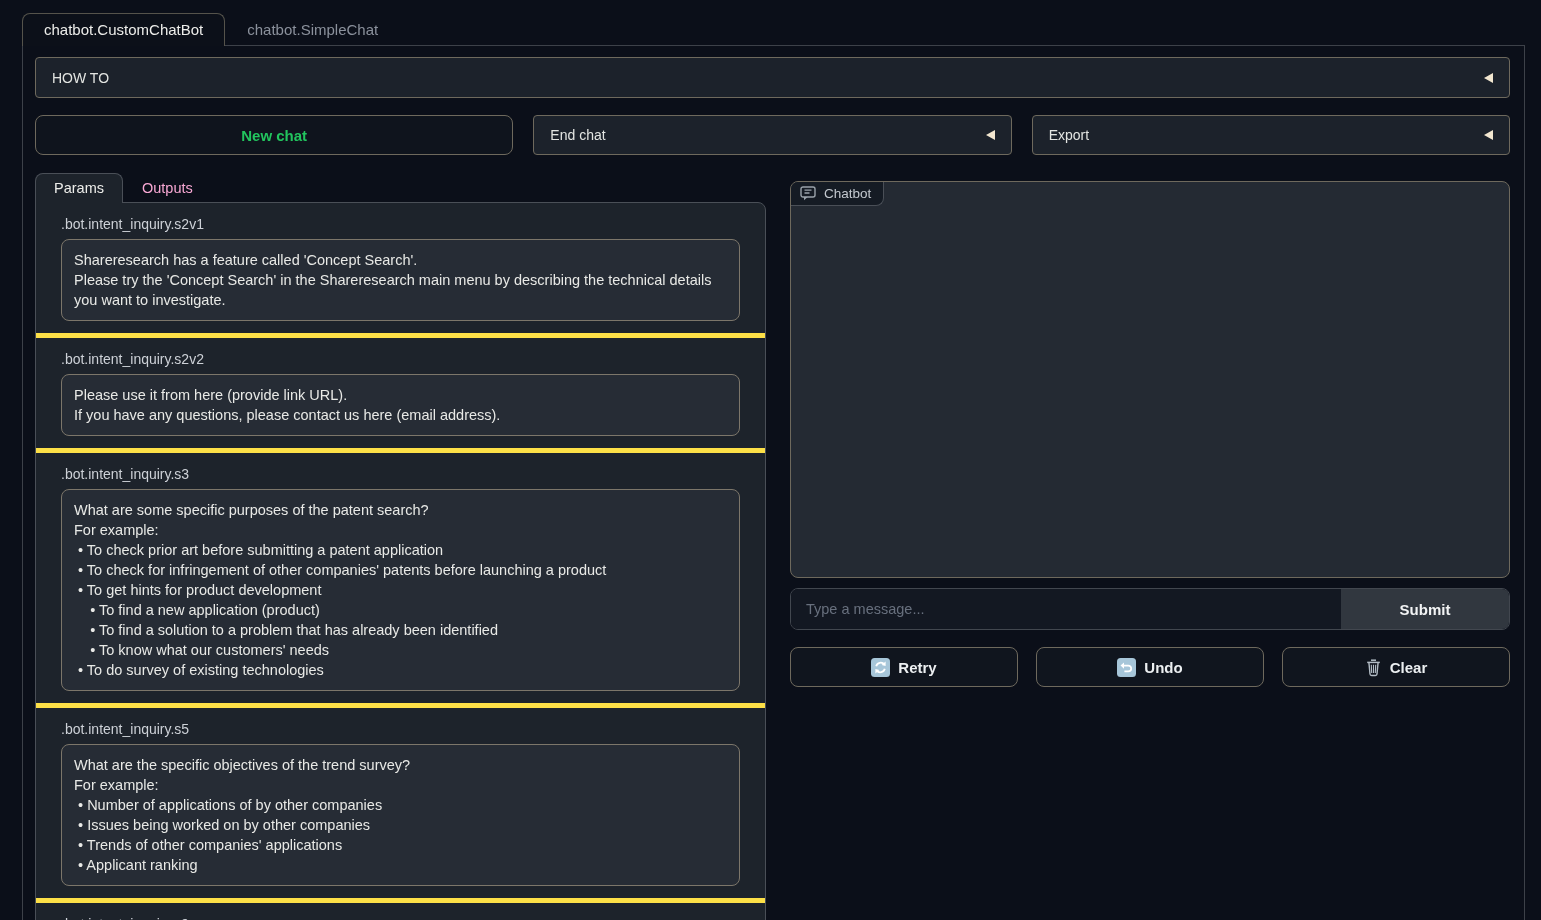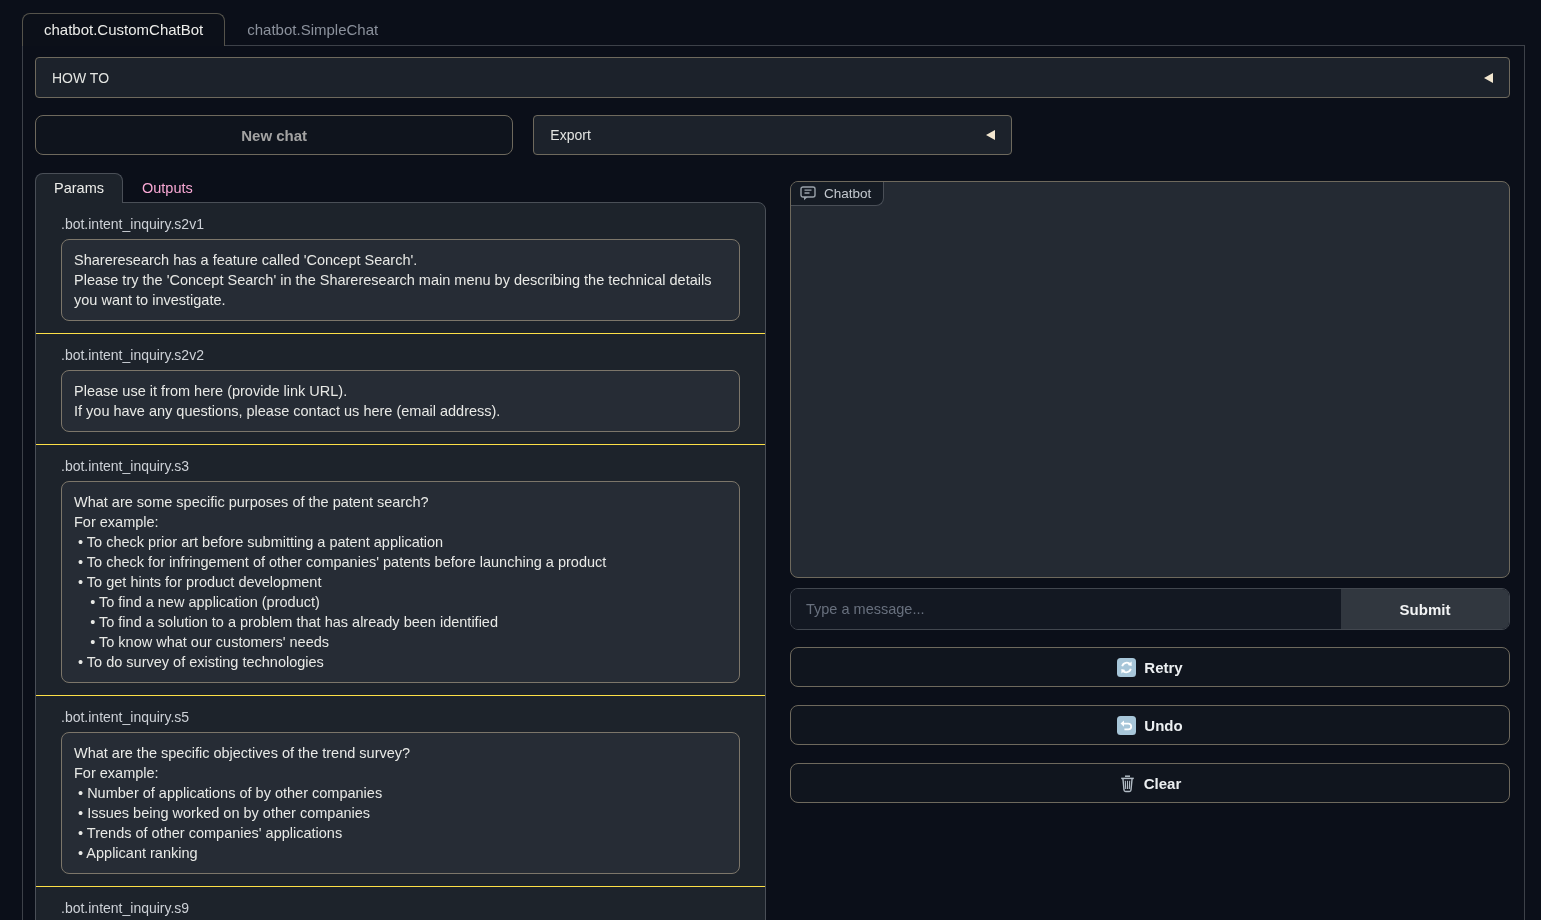--- a/index.html
+++ b/index.html
@@ -34,41 +34,41 @@
   .accordion .acc-label { font-size:14px; color:#e3e5e2; }
   .arrow-left {
     margin-left:auto; width:0; height:0;
     border-top:5px solid transparent; border-bottom:5px solid transparent;
     border-right:9px solid #f2e7d0;
   }
   .row2 { display:grid; grid-template-columns:1fr 1fr 1fr; gap:20px; margin-top:17px; }
   .btn-newchat {
     height:40px; background:#0f141d; border:1px solid #6e695d; border-radius:8px;
     display:flex; align-items:center; justify-content:center;
-    font-weight:bold; font-size:15px; color:#a3a3a3; cursor:pointer;
+    font-weight:bold; font-size:15px; color:#22c55e; cursor:pointer;
   }
   .row2 .accordion { height:40px; }
   
   .main { display:grid; grid-template-columns:731px 1fr; gap:24px; margin-top:18px; }
   
   .subtabbar { display:flex; position:relative; z-index:2; }
   .subtab {
     height:30px; line-height:29px; padding:0 18px; font-size:14.5px;
     color:#f9a8d4; cursor:pointer; border:1px solid transparent; border-bottom:none;
     margin-bottom:-1px; 
   }
   .subtab.active {
     color:#ededea; background:#1d232b; border-color:#4a4f57; border-radius:8px 8px 0 0;
   }
   .group {
     background:#1d232b; border:1px solid #4a4f57; border-radius:0 8px 8px 8px;
     position:relative; z-index:1;
   }
   .field { padding:13px 25px 12px; }
-  .field + .field { border-top:1px solid #fde047; }
+  .field + .field { border-top:5px solid #fde047; }
   .field-label { font-size:14px; color:#cdd1d7; margin-bottom:7px; }
   .textbox {
     background:#262c35; border:1px solid #7c766a; border-radius:8px;
     padding:10px 12px; font-size:14.5px; line-height:20px; color:#e8e9e6;
     white-space:pre-wrap; cursor:text;
   }
   
   .chat-col { padding-top:8px; }
   .chatbot-panel {
     position:relative; height:397px;
@@ -88,21 +88,21 @@
     flex:1; background:#131822; border:none; outline:none;
     color:#e8e9e6; font-size:14.5px; padding:0 15px;
     font-family:"Liberation Sans", sans-serif;
   }
   .chat-input::placeholder { color:#68707e; }
   .submit-btn {
     width:168px; background:#31373f; border:none; color:#f2f3f4;
     font-weight:bold; font-size:15px; cursor:pointer;
     font-family:"Liberation Sans", sans-serif;
   }
-  .chat-btn-row { display:grid; grid-template-columns:1fr; gap:18px; margin-top:17px; }
+  .chat-btn-row { display:grid; grid-template-columns:1fr 1fr 1fr; gap:18px; margin-top:17px; }
   .chat-btn {
     height:40px; background:#10151e; border:1px solid #6e695d; border-radius:8px;
     display:flex; align-items:center; justify-content:center; gap:8px;
     font-weight:bold; font-size:15px; color:#eceff1; cursor:pointer;
   }
   .mt11 { margin-top:0px; }
 </style>
 </head>
 <body>
 
@@ -115,20 +115,24 @@
 
   <div class="tabitem">
 
     <div class="accordion mt11">
       <span class="acc-label">HOW TO</span>
       <span class="arrow-left"></span>
     </div>
 
     <div class="row2">
       <div class="btn-newchat">New chat</div>
+      <div class="accordion">
+        <span class="acc-label">End chat</span>
+        <span class="arrow-left"></span>
+      </div>
       <div class="accordion">
         <span class="acc-label">Export</span>
         <span class="arrow-left"></span>
       </div>
     </div>
 
     <div class="main">
 
       <div>
         <div class="subtabbar">

